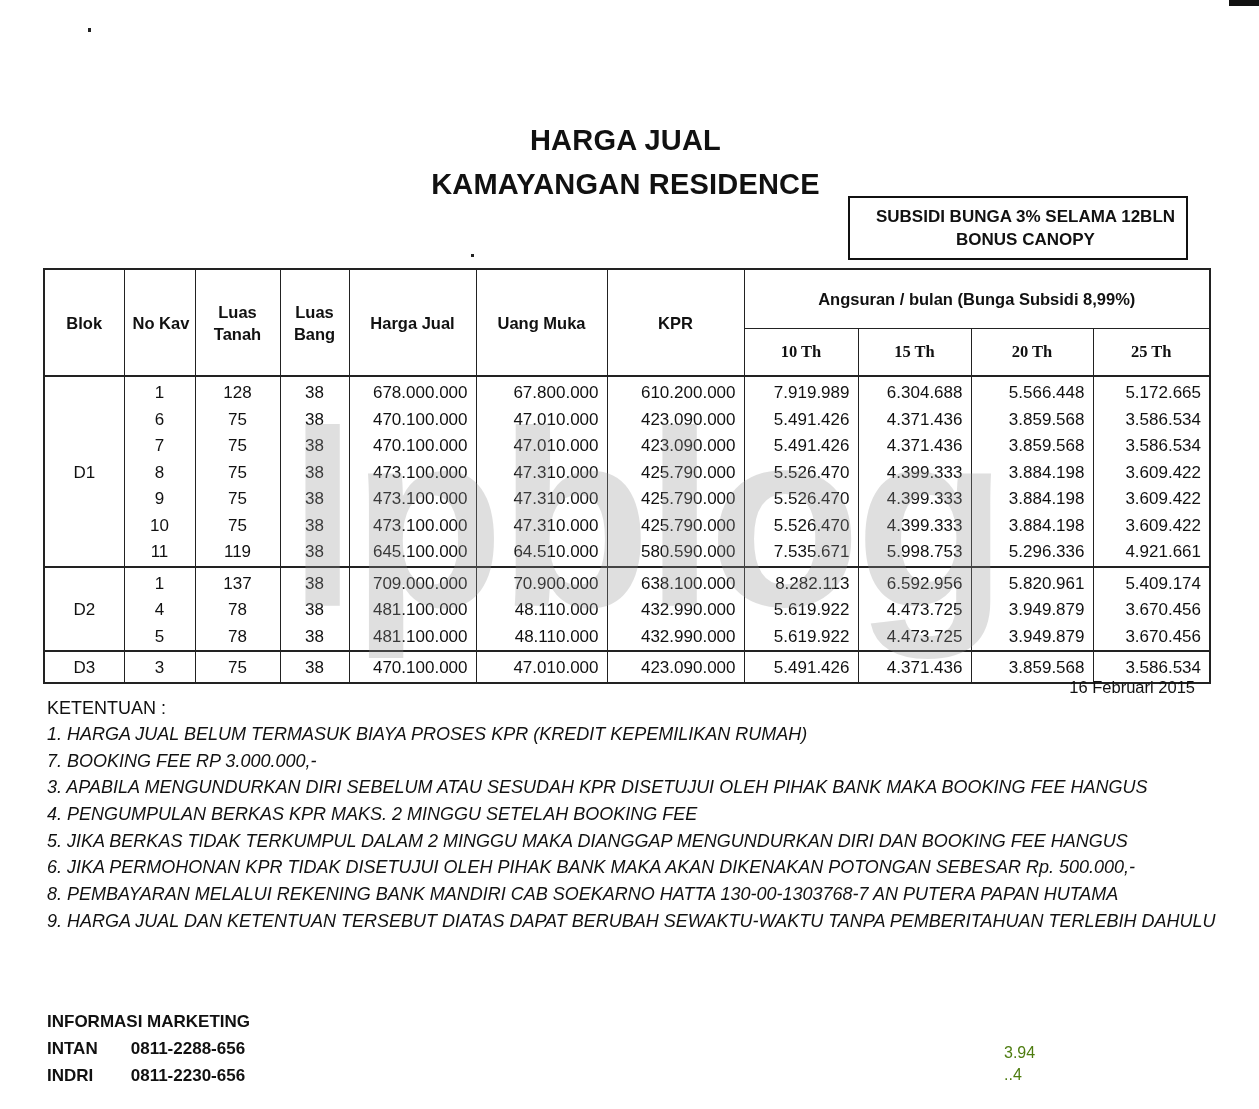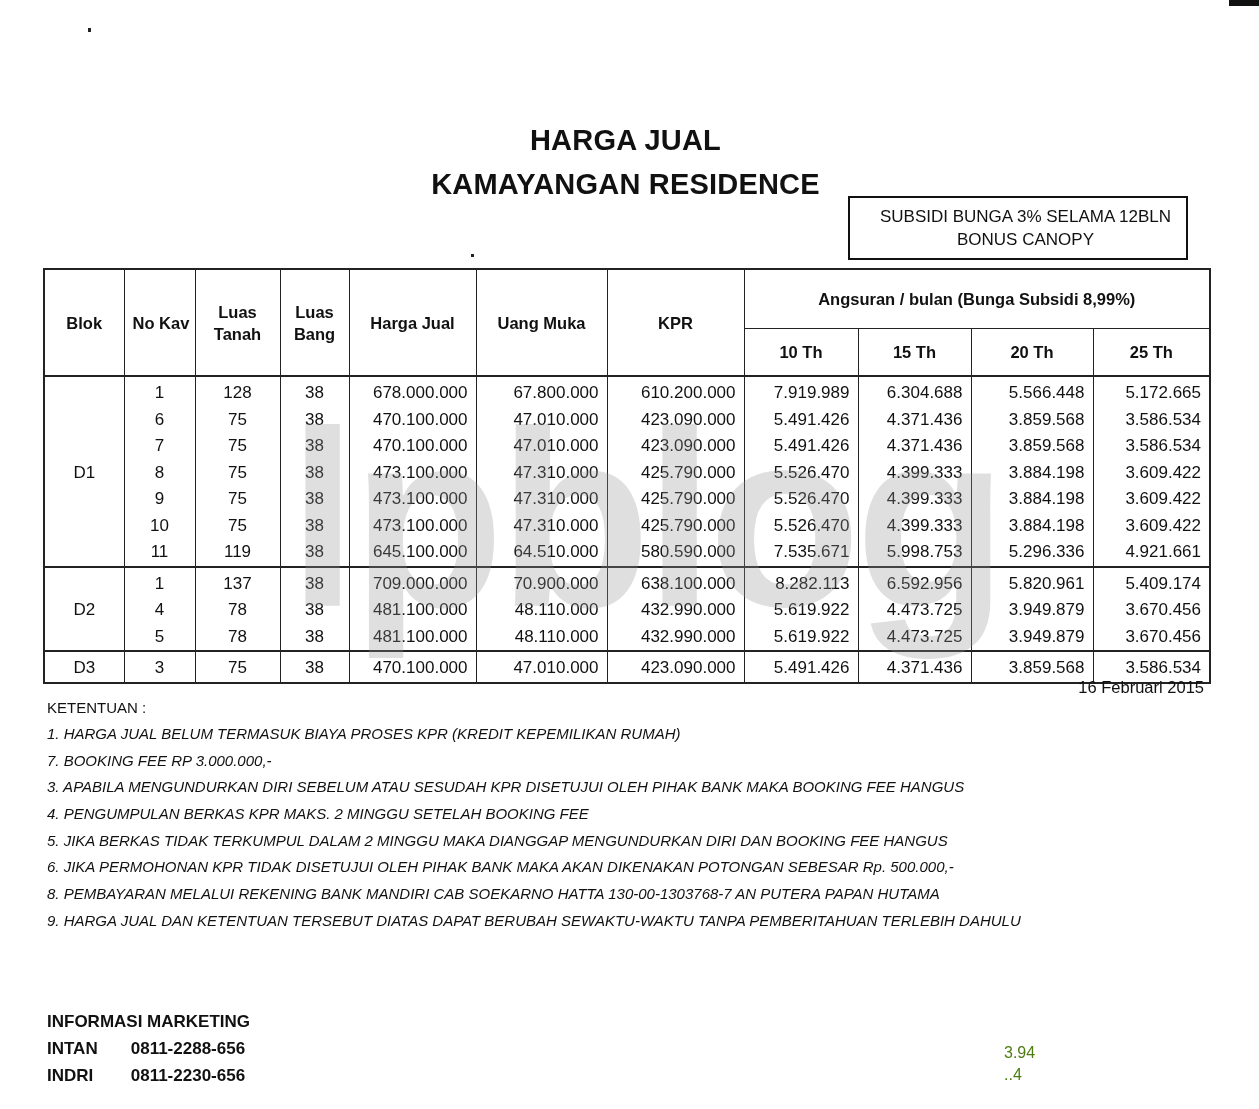--- a/index.html
+++ b/index.html
@@ -9,21 +9,21 @@
   }
   .title {
     position: absolute; left: 0; width: 1259px; text-align: center;
     font-weight: bold; font-size: 29px; letter-spacing: 0.2px; color: #111;
   }
   .title.t1 { top: 124px; left: -4px; }
   .title.t2 { top: 168px; left: -4px; }
   .promo-box {
     position: absolute; left: 848px; top: 196px; width: 340px; height: 64px;
     border: 2.5px solid #111; box-sizing: border-box;
-    text-align: center; font-weight: normal; font-size: 17px; line-height: 23px;
+    text-align: center; font-weight: bold; font-size: 17px; line-height: 23px;
     padding-top: 7px;
     padding-left: 15px;
   }
   .corner-mark {
     position: absolute; right: 0; top: 0; width: 30px; height: 6px; background: #111;
   }
   .speck { position: absolute; background: #222; }
 
   table.price {
     position: absolute; left: 43px; top: 268px; width: 1166px;
@@ -31,41 +31,41 @@
   }
   table.price th, table.price td {
     border-left: 1.5px solid #222; border-right: 1.5px solid #222;
     padding: 0 8px; white-space: nowrap;
   }
   table.price thead th {
     font-weight: bold; font-size: 16.5px; border: 1.5px solid #222;
     text-align: center; line-height: 22px;
   }
   table.price thead tr.h1 th { height: 57px; }
-  table.price thead tr.h2 th { height: 46px; }
+  table.price thead tr.h2 th { height: 46px; font-family: Liberation Serif, serif; }
   table.price thead tr.h1 th.rows2 { height: 105px; }
   table.price thead { border: 2px solid #222; }
   table.price tbody td { height: 26.5px; line-height: 26px; }
   table.price tbody tr.first-in-group td { padding-top: 3px; }
   table.price tbody tr.group-start td { border-top: 2px solid #222; }
   td.c { text-align: center; }
   td.r { text-align: right; }
   td.blok { text-align: center; vertical-align: middle; }
   table.price { border: 2px solid #222; }
 
   .watermark {
     position: absolute; left: 288px; top: 395px;
     font-family: "Liberation Sans", sans-serif; font-weight: bold;
     font-size: 250px; line-height: 1; color: rgba(150,150,150,0.30);
     letter-spacing: -6px; pointer-events: none; z-index: 2;
   }
   .date {
-    position: absolute; right: 55px; top: 678px; font-size: 16.5px; text-align: right;
-  }
-  .terms { position: absolute; left: 47px; top: 698px; font-size: 15px; }
+    position: absolute; right: 64px; top: 678px; font-size: 16.5px; text-align: right;
+  }
+  .terms { position: absolute; left: 47px; top: 698px; font-size: 18px; }
   .terms .heading { line-height: 20px; margin-bottom: 6px; }
   .terms ol { list-style: none; margin: 0; padding: 0; }
   .terms li { line-height: 20px; margin-bottom: 6.7px; white-space: nowrap; font-style: italic; }
   .marketing {
     position: absolute; left: 47px; top: 1008px;
     font-weight: bold; font-size: 17px; line-height: 27px;
   }
   .marketing .contact span.name { display: inline-block; width: 79px; }
   .ghost {
     position: absolute; left: 1004px; top: 1042px; font-size: 16px;

